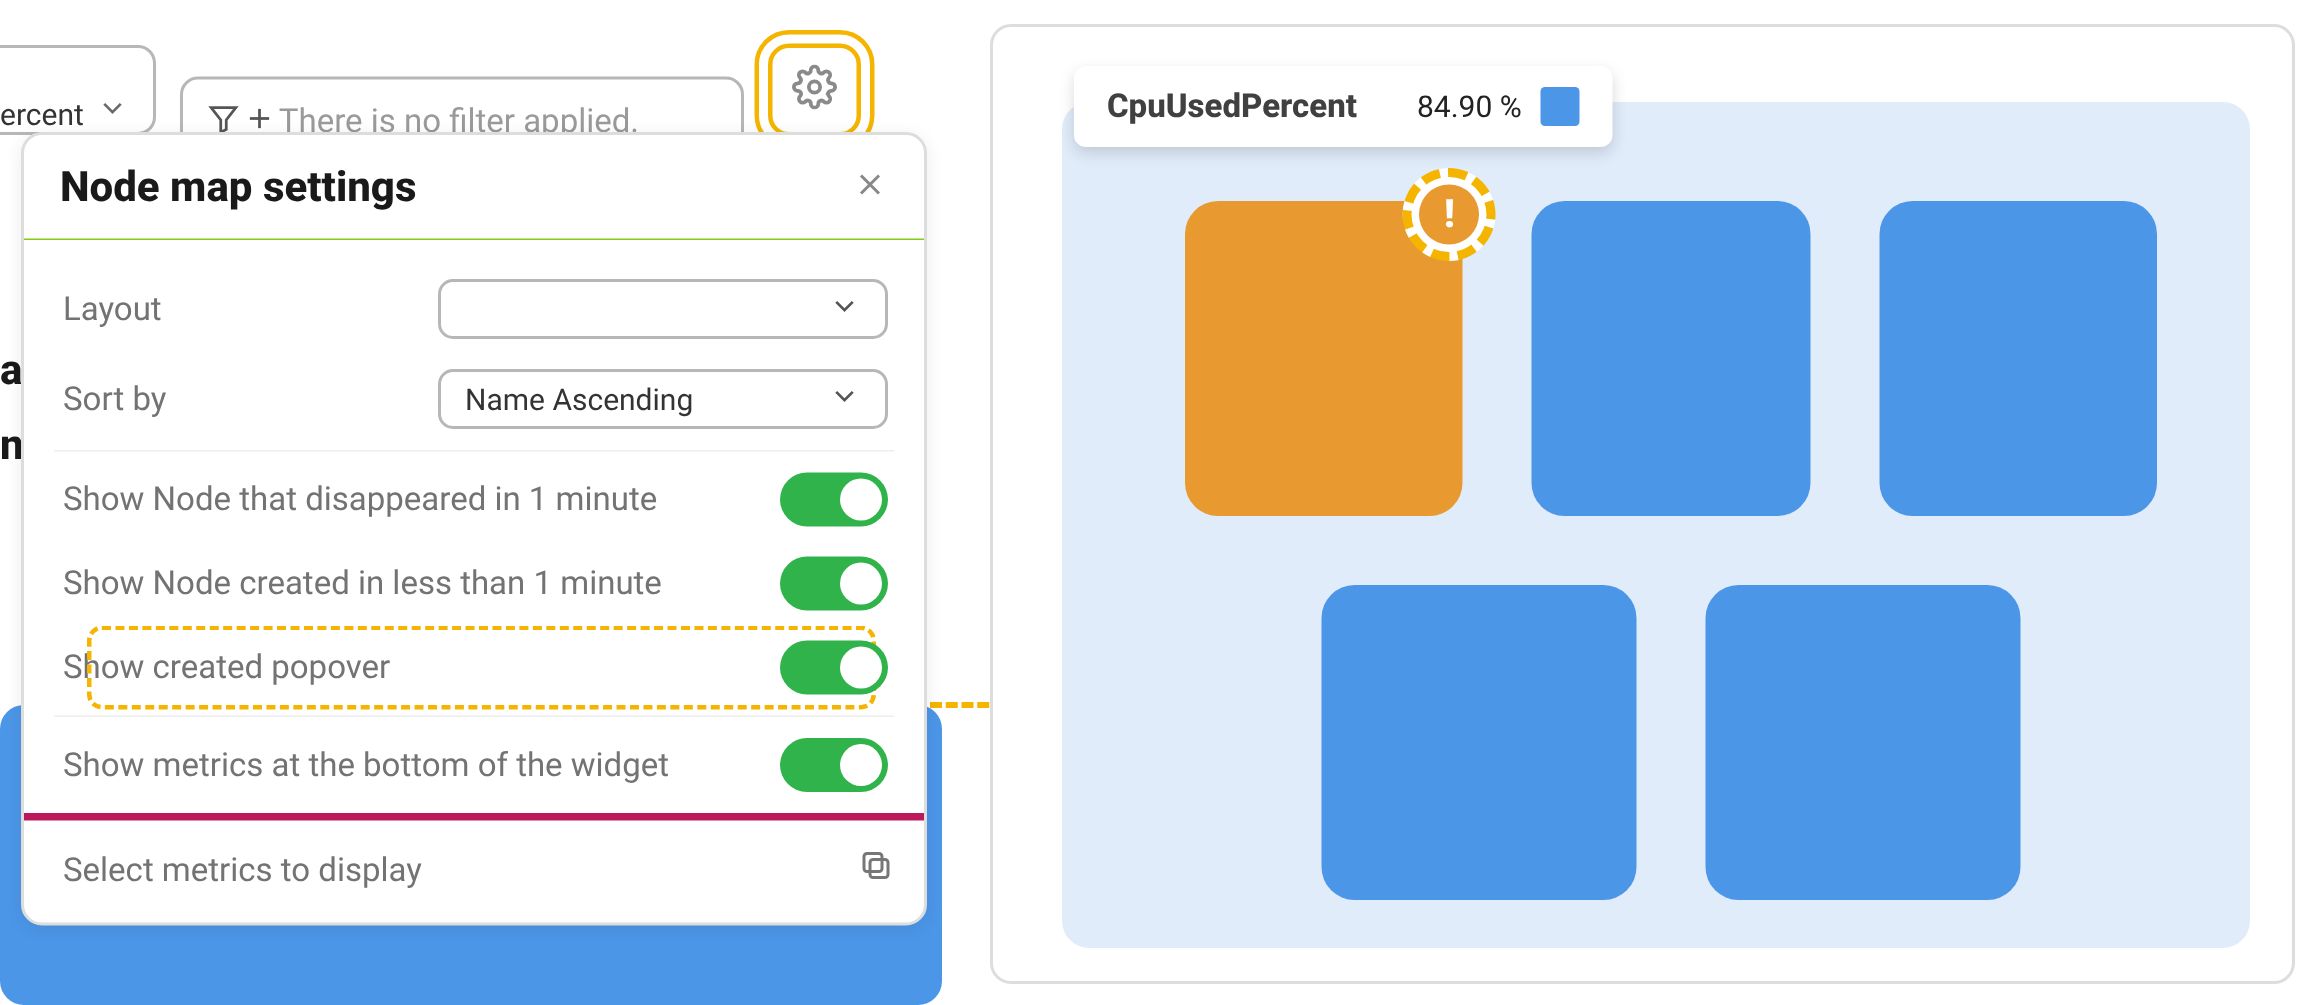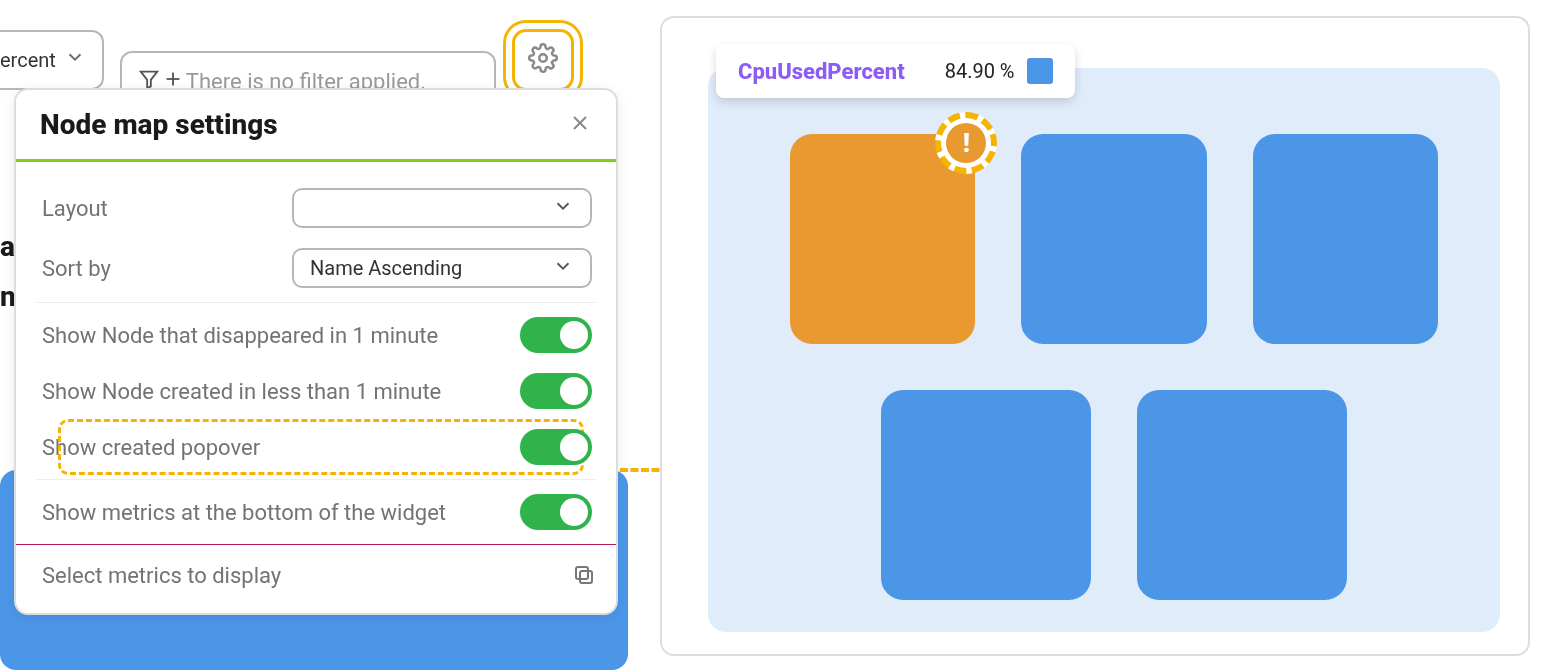--- a/index.html
+++ b/index.html
@@ -23,21 +23,21 @@
   .toolbar {
     position: absolute;
     left: 0;
     top: 8px;
     display: flex;
     gap: 16px;
     align-items: center;
   }
   .toolbar-pill {
     display: flex;
-    align-items: center;
+    align-items: flex-end;
     height: 60px;
     border: 2px solid #b7b7b7;
     border-radius: 12px;
     background: #fff;
     padding: 0 16px;
     font-size: 20px;
     color: #333;
   }
   .toolbar-pill.clipped { border-left: none; border-radius: 0 12px 12px 0; padding-left: 0; }
   .toolbar-pill.clipped .chev { margin-left: 8px; }
@@ -94,21 +94,21 @@
     border: 2px solid #ddd;
     border-radius: 14px;
     box-shadow: 0 2px 12px rgba(0,0,0,0.08);
     z-index: 3;
   }
   .popover-header {
     display: flex;
     align-items: center;
     justify-content: space-between;
     padding: 18px 24px 18px;
-    border-bottom: 3px solid #84cc16;
+    border-bottom: 1px solid #84cc16;
   }
   .popover-title { font-size: 28px; font-weight: 800; color: #1a1a1a; }
   .popover-close svg { width: 24px; height: 24px; stroke: #888; }
 
   .popover-body { padding: 16px 20px 4px; }
   .row {
     display: flex;
     align-items: center;
     justify-content: space-between;
     padding: 10px 4px 10px 6px;
@@ -147,23 +147,23 @@
     position: relative;
   }
   .hl-box {
     position: absolute;
     left: 22px; right: 12px;
     top: 0; bottom: 0;
     border: 3px dashed #f4b400;
     border-radius: 10px;
   }
   .select-metrics-row {
-    display: flex; align-items: flex-start; justify-content: space-between;
+    display: flex; align-items: flex-end; justify-content: space-between;
     padding: 18px 20px 22px 26px;
-    border-top: 1px solid #be185d;
+    border-top: 5px solid #be185d;
   }
   .copy-icn svg { width: 24px; height: 24px; stroke: #777; }
 
   
   .arrow {
     position: absolute;
     left: 620px;
     top: 456px;
     display: flex;
     align-items: center;
@@ -196,21 +196,21 @@
   .legend-card {
     position: absolute;
     left: 54px; top: 26px;
     background: #fff;
     border-radius: 8px;
     box-shadow: 0 4px 10px rgba(0,0,0,0.15);
     padding: 14px 22px;
     display: flex; align-items: center; gap: 40px;
     z-index: 4;
   }
-  .legend-name { font-weight: 800; font-size: 22px; color: #8b5cf6; }
+  .legend-name { font-weight: 800; font-size: 22px; color: #404040; }
   .legend-right { display:flex; align-items:center; gap:12px; }
   .legend-val { font-size: 20px; color: #222; }
   .legend-square { width: 26px; height: 26px; background: #4c96e8; border-radius: 3px; }
 
   .nodes {
     position: absolute;
     left: 82px; right: 62px; top: 66px; bottom: 20px;
   }
   .node-row { display:flex; gap: 46px; justify-content:center; }
   .node {

